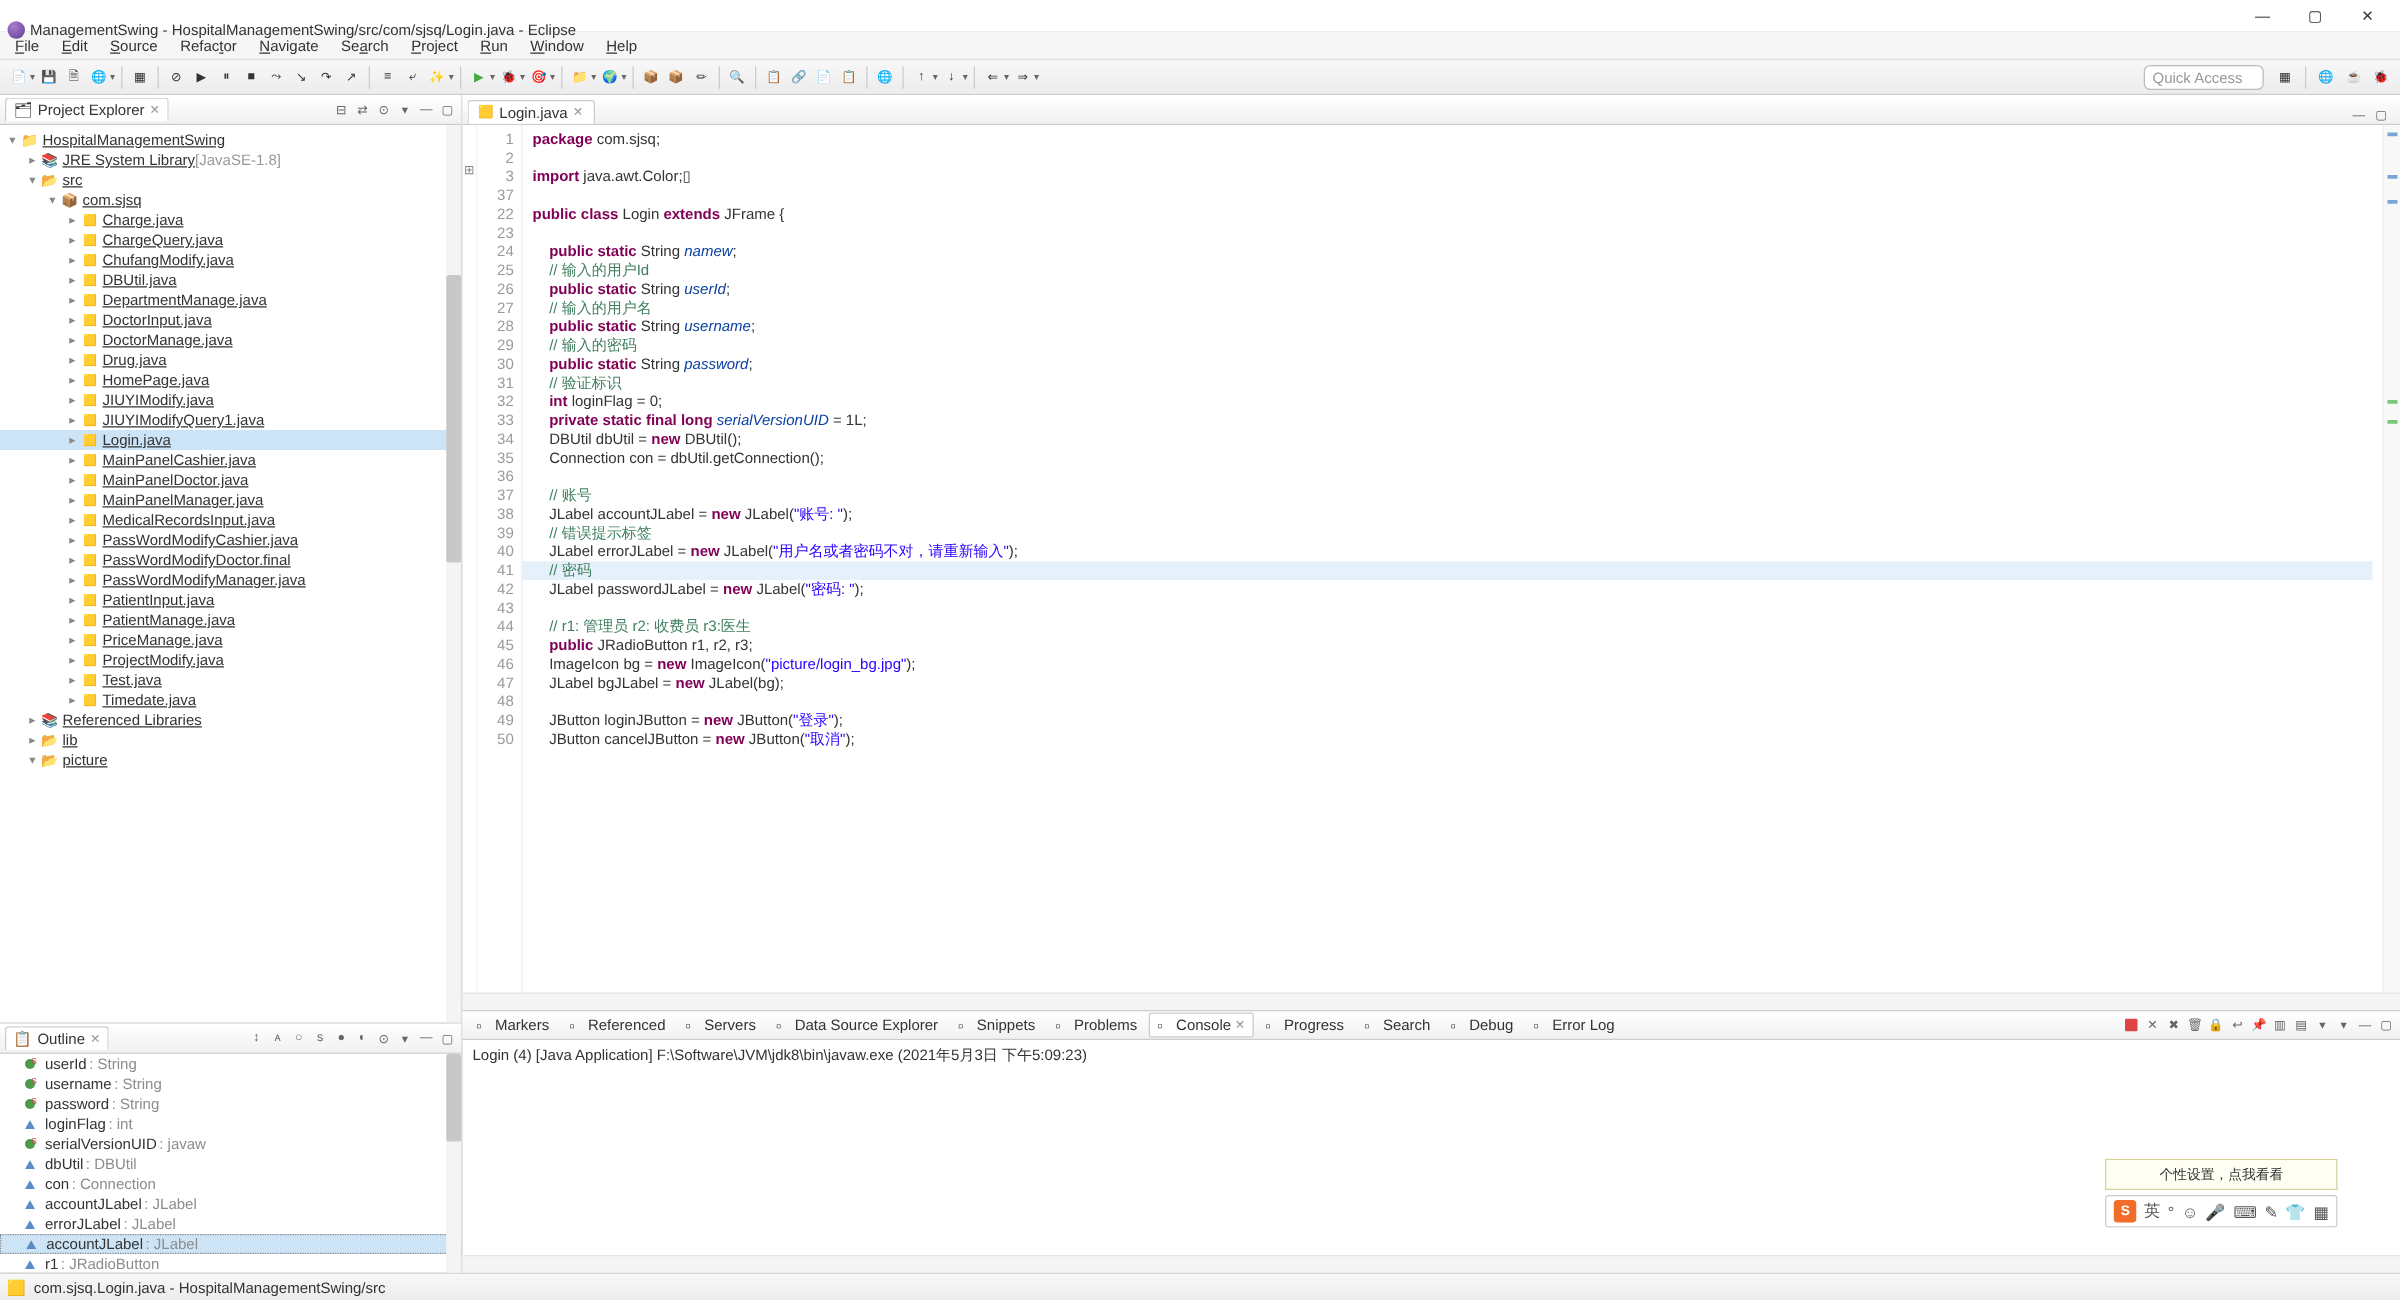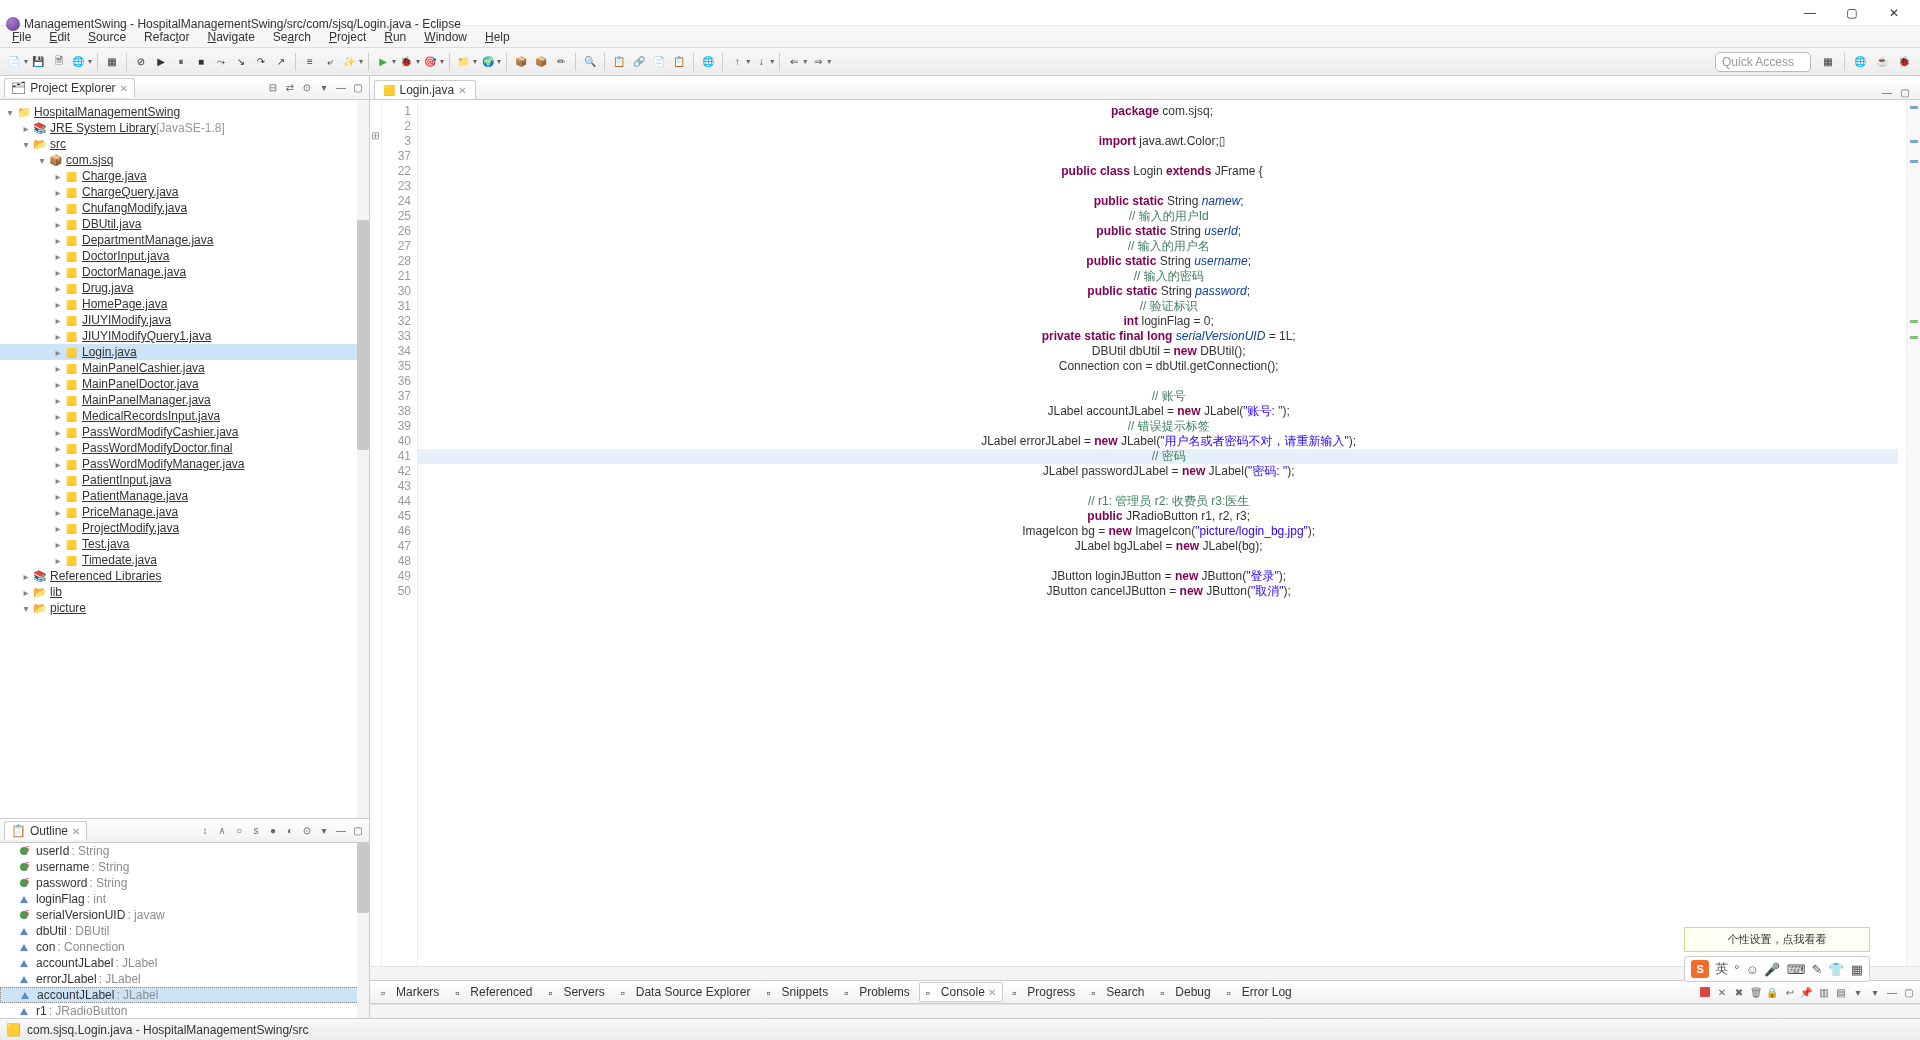--- a/index.html
+++ b/index.html
@@ -55,21 +55,21 @@
 .editor-tabs { height:24px; background:linear-gradient(#fff,#f1f1f1); border-bottom:1px solid #ccc; display:flex; align-items:flex-end; padding:0 4px; }
 .ed-tab { display:flex; align-items:center; gap:4px; padding:2px 8px; background:#fff; border:1px solid #ccc; border-bottom:none; border-top-left-radius:3px; border-top-right-radius:3px; }
 .ed-tab .jicon { color:#3b7cbf; font-size:10px;}
 .editor-toolbar-right { margin-left:auto; display:flex; gap:4px; padding-right:4px;}
 
 .editor-body { flex:1; display:flex; overflow:auto; font-family:Consolas,monospace; font-size:13px; position:relative; }
 .fold-col{width:12px;background:#fff;border-right:1px solid #eee;}
 .gutter { width:36px; text-align:right; color:#9a9a9a; padding:4px 6px 4px 0; background:#fff; border-right:1px solid #eee;}
 .gutter div{height:15px;line-height:15px;}
 .code { flex:1; padding:4px 8px; white-space:pre; }
-.code div{height:15px;line-height:15px;text-align:center;}
+.code div{height:15px;line-height:15px;}
 .code .hl { background:#e6f0fa; display:block; margin-left:-8px;padding-left:8px; }
 .kw{color:#7f0055;font-weight:bold;} .str{color:#2a00ff;} .cm{color:#3f7f5f;} .it{color:#0b40a0;font-style:italic;}
 .ov-ruler{width:14px;background:#f8f8f8;border-left:1px solid #eee;position:relative;}
 .ov-mark{position:absolute;width:8px;height:3px;left:3px;}
 .ov-blue{background:#7aa6d6;} .ov-green{background:#7cc67c;}
 
 .bottom-tabs { height:24px; background:linear-gradient(#fff,#f1f1f1); border-top:1px solid #ccc; border-bottom:1px solid #ccc; display:flex; align-items:center; padding:0 4px; gap:2px;}
 .btab { display:flex; align-items:center; gap:3px; padding:2px 6px; border:1px solid transparent; border-radius:2px;}
 .btab .bic{width:12px;height:12px;display:inline-block;}
 .btab.active { background:#fff; border:1px solid #ccc;}
@@ -507,21 +507,21 @@
           <div>2</div>
           <div>3</div>
           <div>37</div>
           <div>22</div>
           <div>23</div>
           <div>24</div>
           <div>25</div>
           <div>26</div>
           <div>27</div>
           <div>28</div>
-          <div>21</div>
+          <div>29</div>
           <div>30</div>
           <div>31</div>
           <div>32</div>
           <div>33</div>
           <div>34</div>
           <div>35</div>
           <div>36</div>
           <div>37</div>
           <div>38</div>
           <div>39</div>
@@ -605,20 +605,23 @@
         <span class="bt-icon">↩</span>
         <span class="bt-icon">📌</span>
         <span class="bt-icon">▥</span>
         <span class="bt-icon">▤</span>
         <span class="bt-icon">▾</span>
         <span class="bt-icon">▾</span>
         <span class="bt-icon">—</span>
         <span class="bt-icon">▢</span>
       </div>
     </div>
+    <div class="console-body">
+      <div>Login (4) [Java Application] F:\Software\JVM\jdk8\bin\javaw.exe (2021年5月3日 下午5:09:23)</div>
+    </div>
     <div class="editor-hscroll"></div>
   </div>
 </div>
 
 <div class="statusbar">
   <span class="status-icon">🟨</span>
   <span>com.sjsq.Login.java - HospitalManagementSwing/src</span>
 </div>
 
 <div class="ime-pop">

